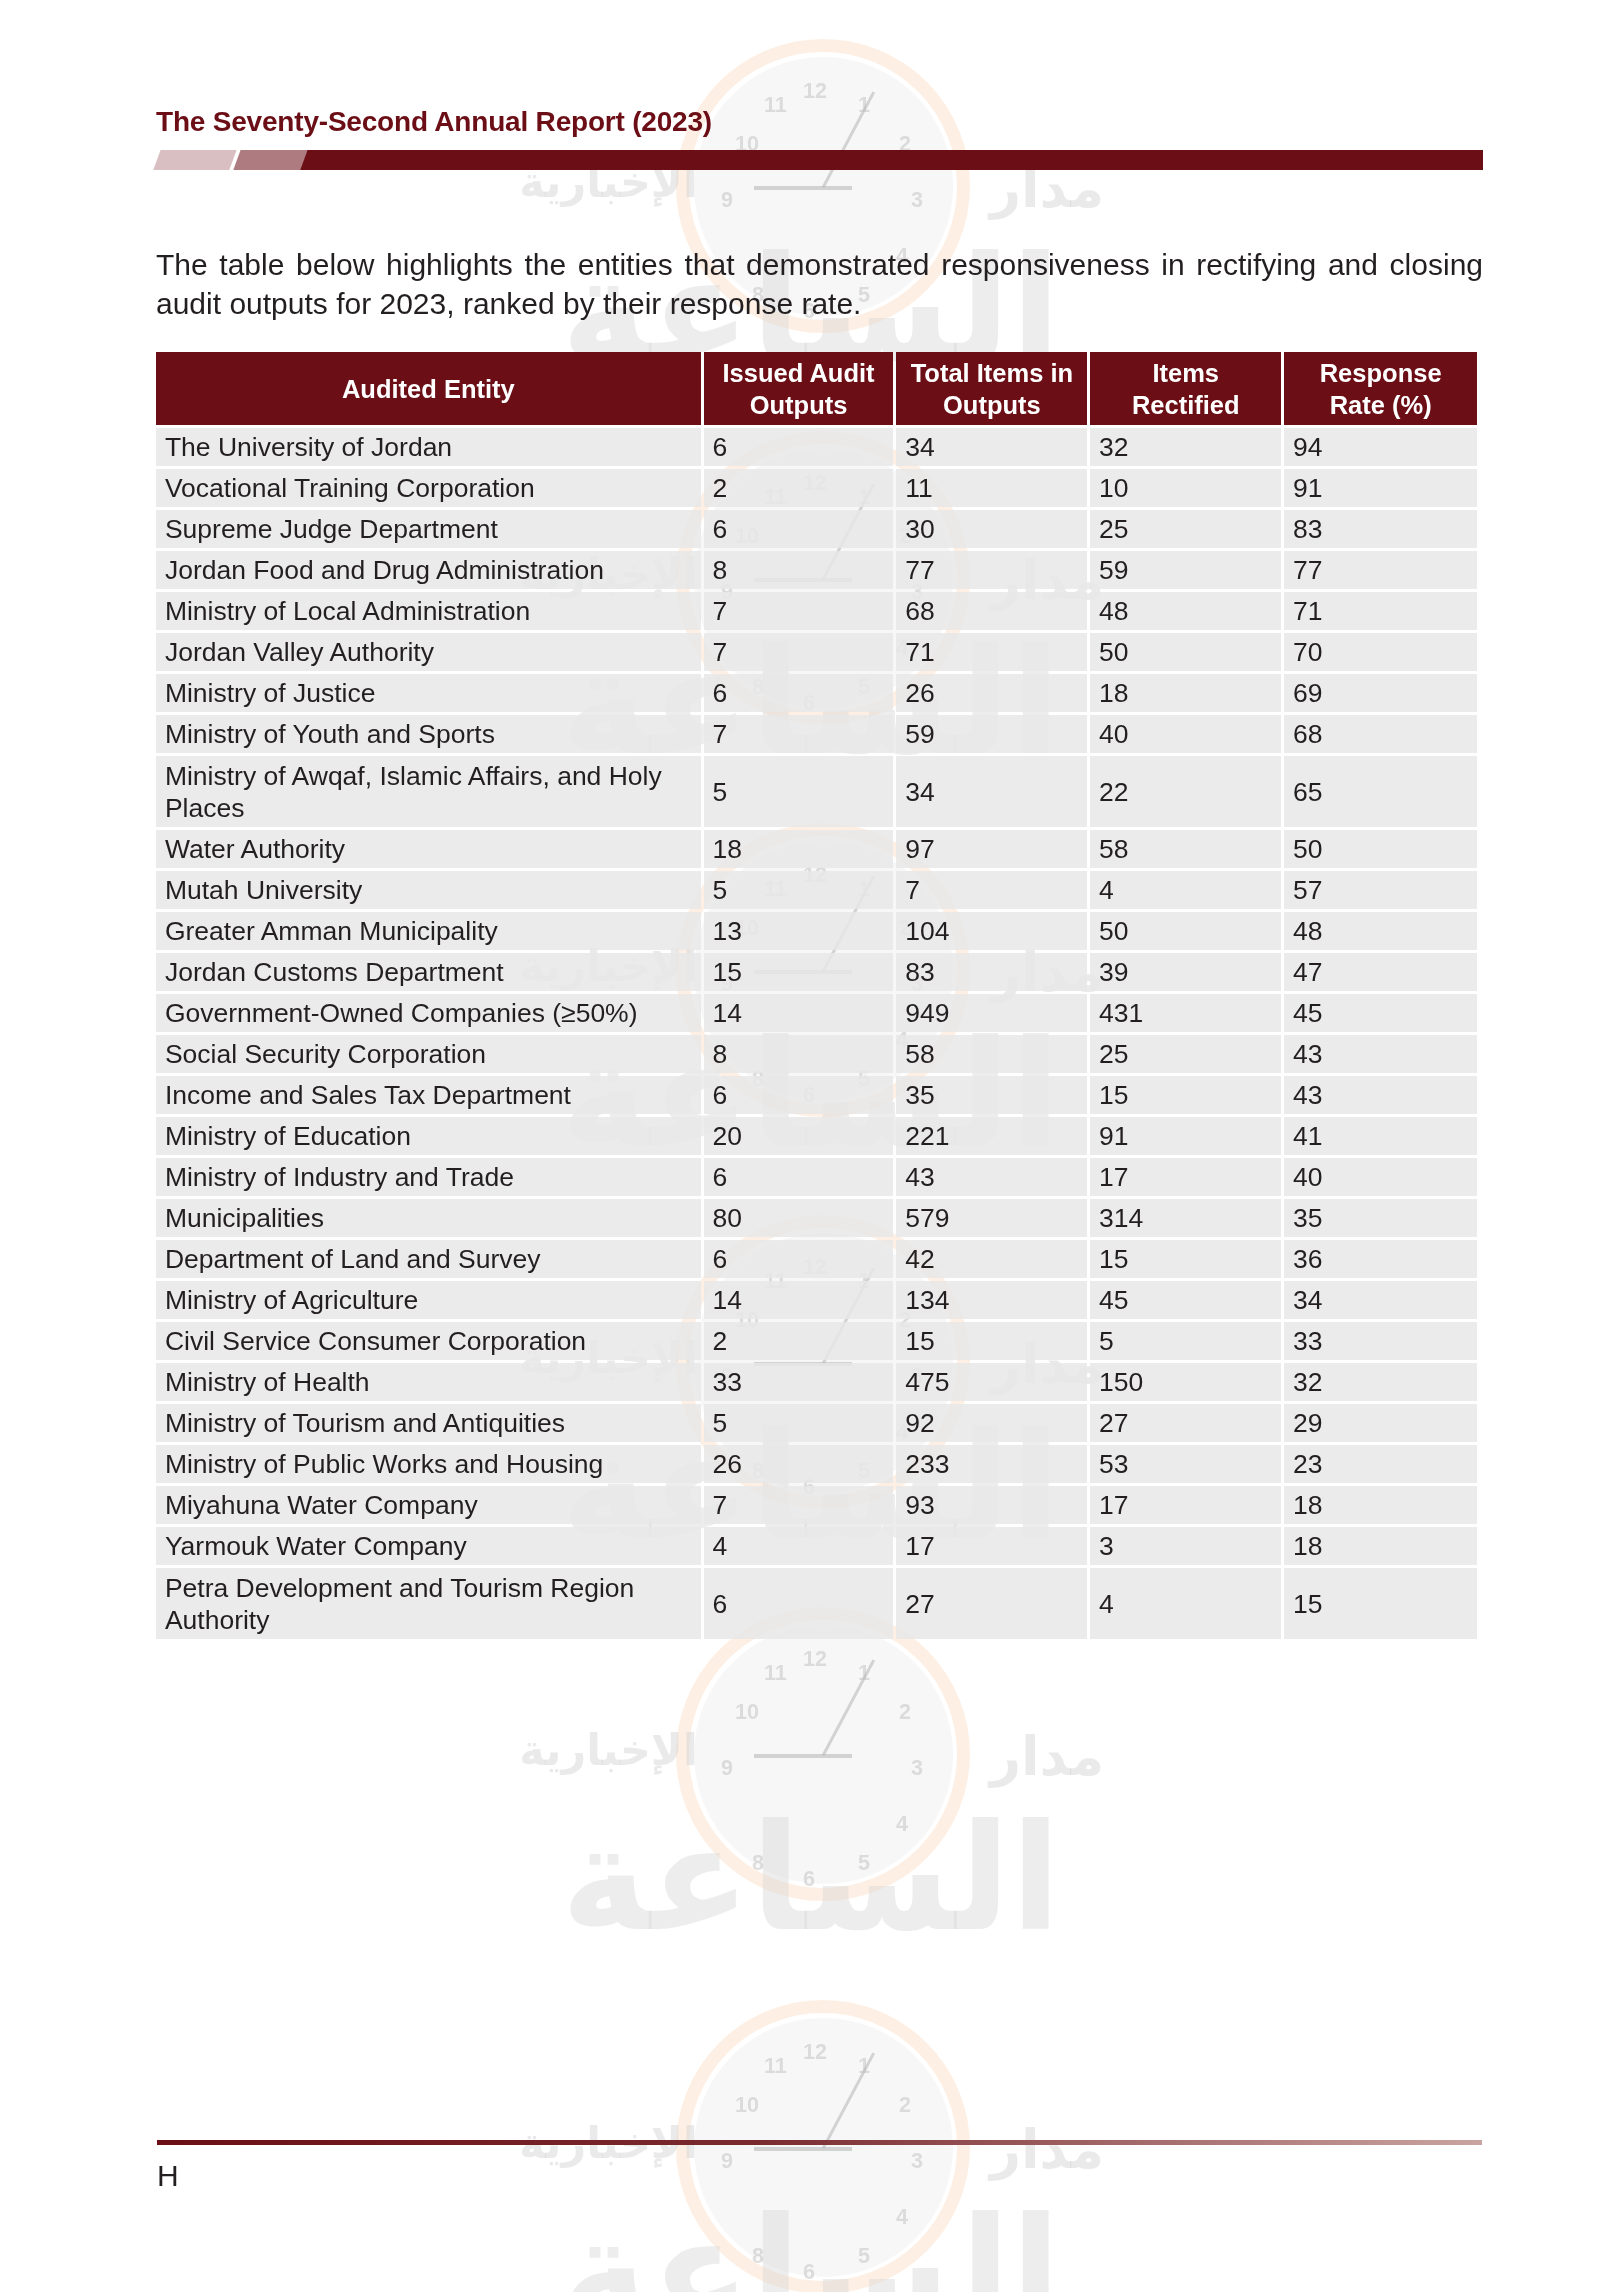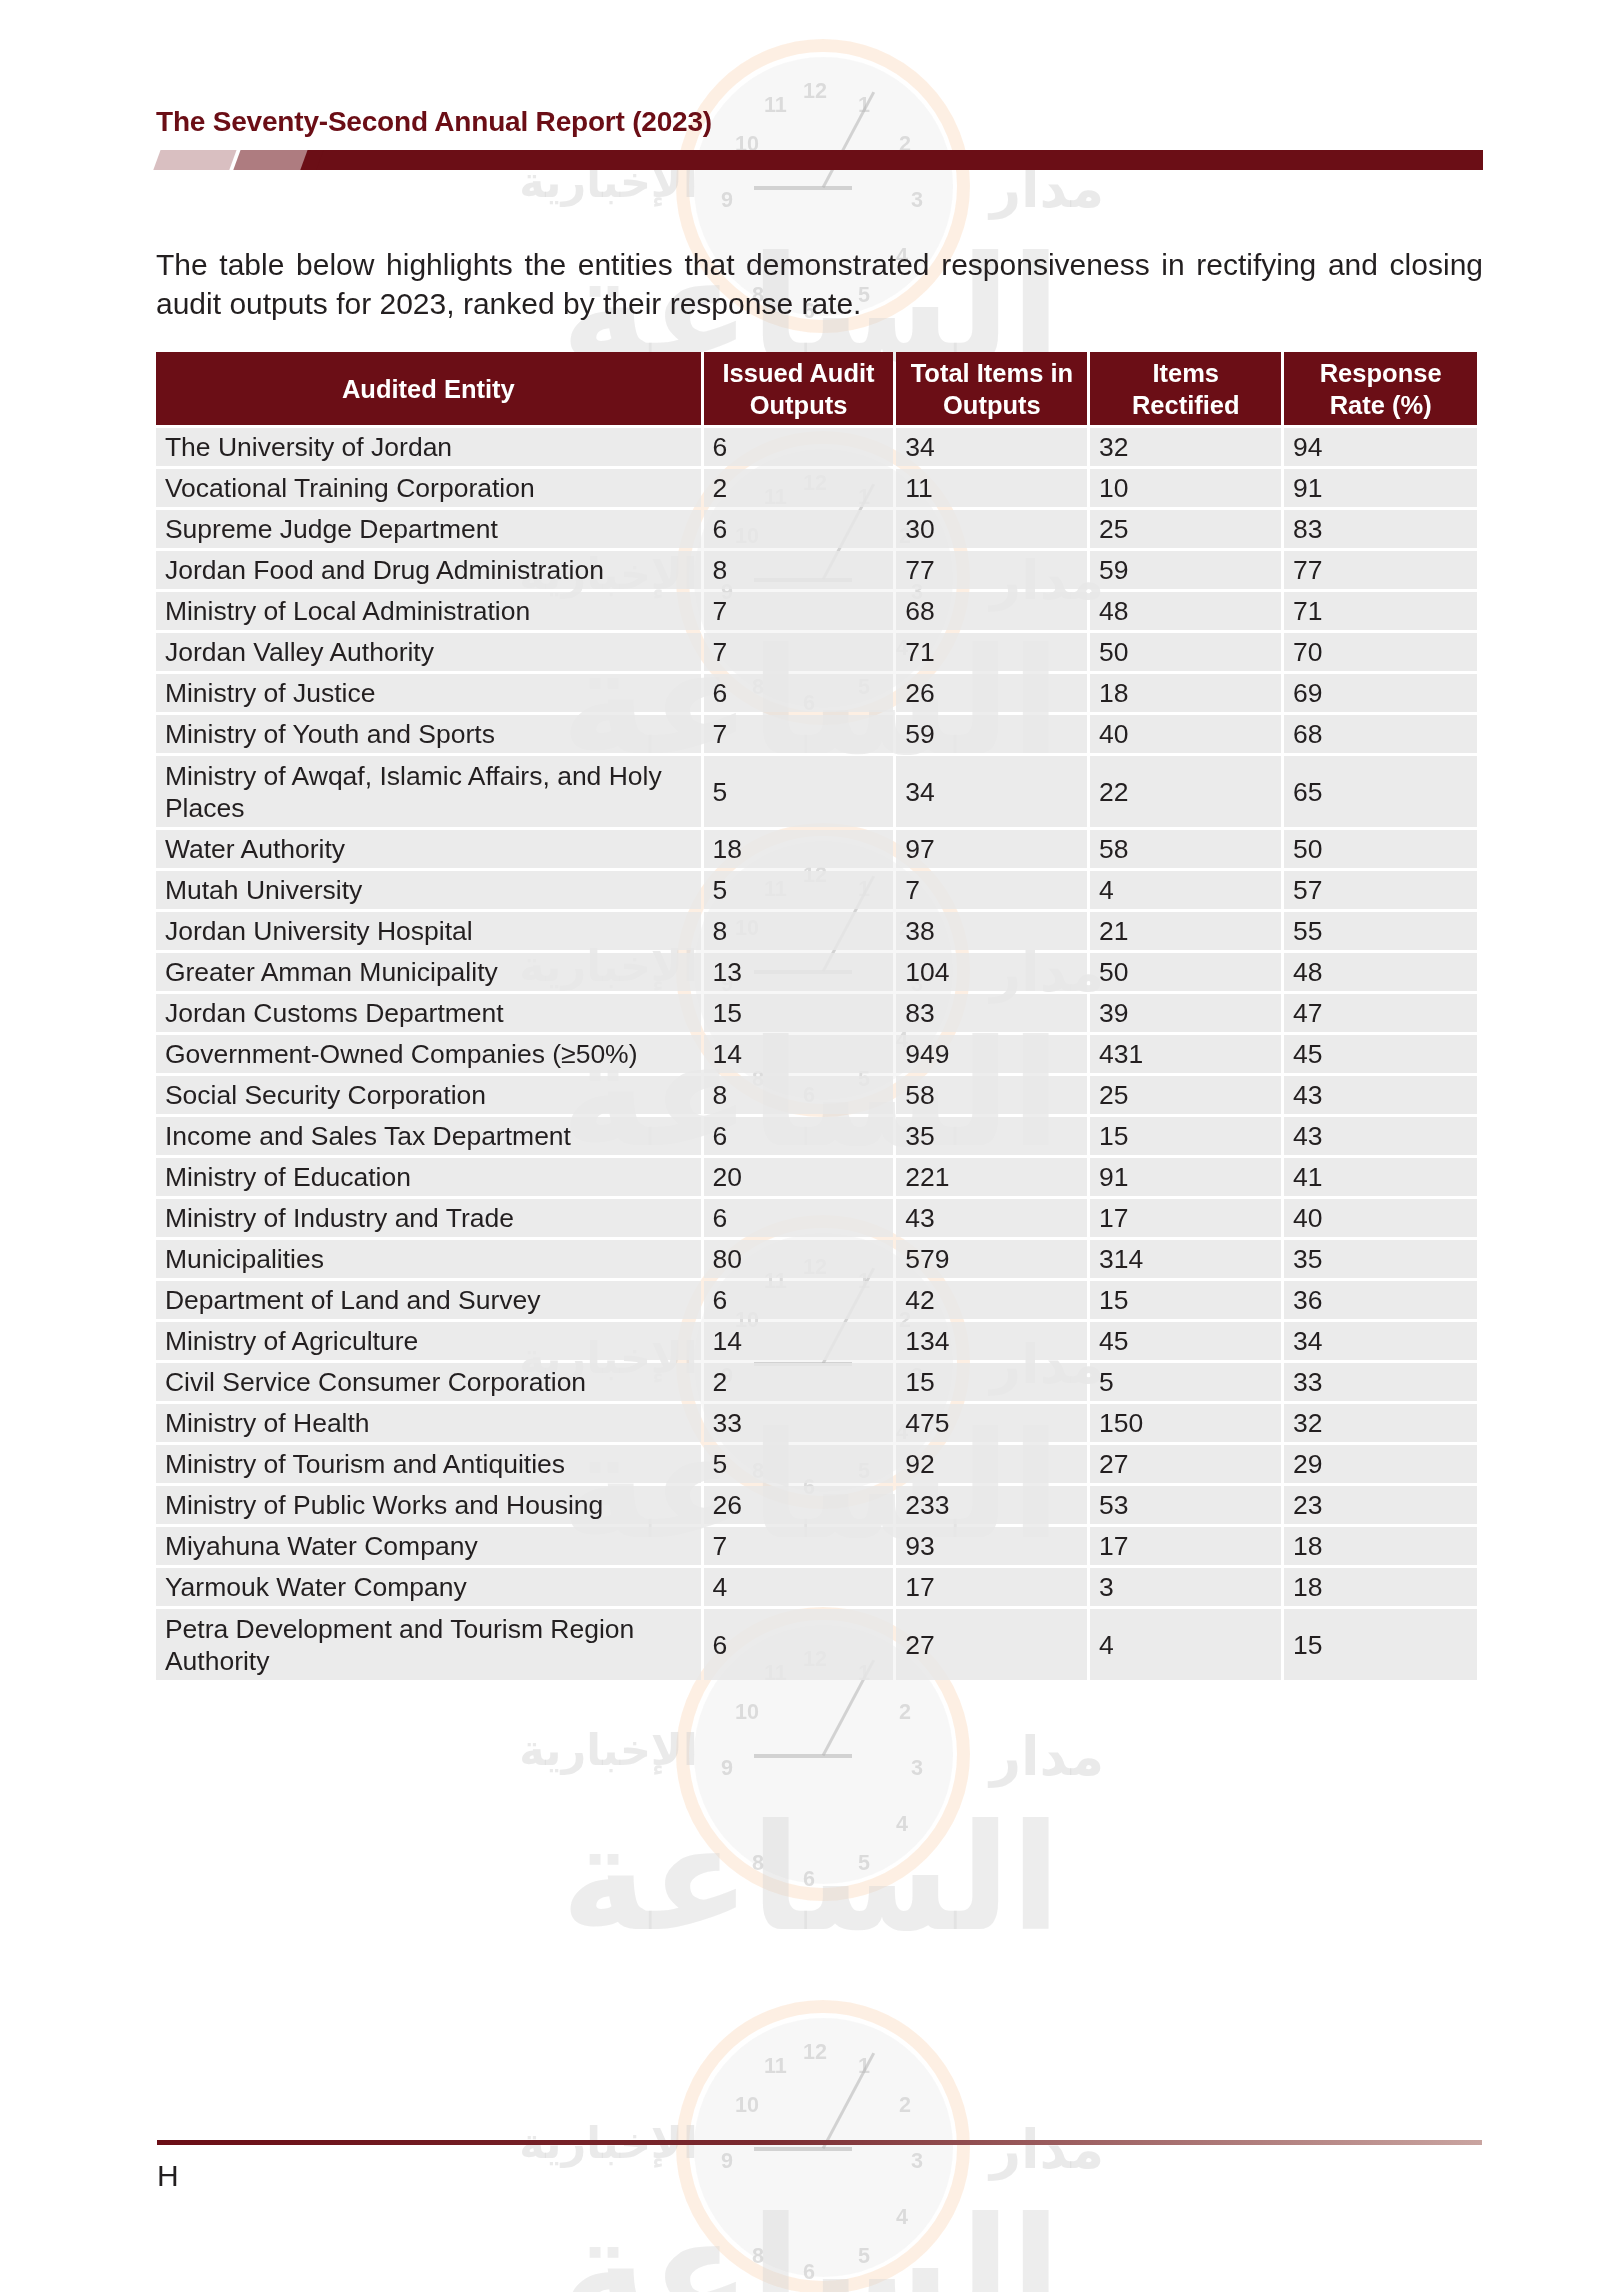--- a/index.html
+++ b/index.html
@@ -287,27 +287,20 @@
           <td>50</td>
         </tr>
         <tr>
           <td>Mutah University</td>
           <td>5</td>
           <td>7</td>
           <td>4</td>
           <td>57</td>
         </tr>
         <tr>
-          <td>Jordan University Hospital</td>
-          <td>8</td>
-          <td>38</td>
-          <td>21</td>
-          <td>55</td>
-        </tr>
-        <tr>
           <td>Greater Amman Municipality</td>
           <td>13</td>
           <td>104</td>
           <td>50</td>
           <td>48</td>
         </tr>
         <tr>
           <td>Jordan Customs Department</td>
           <td>15</td>
           <td>83</td>

